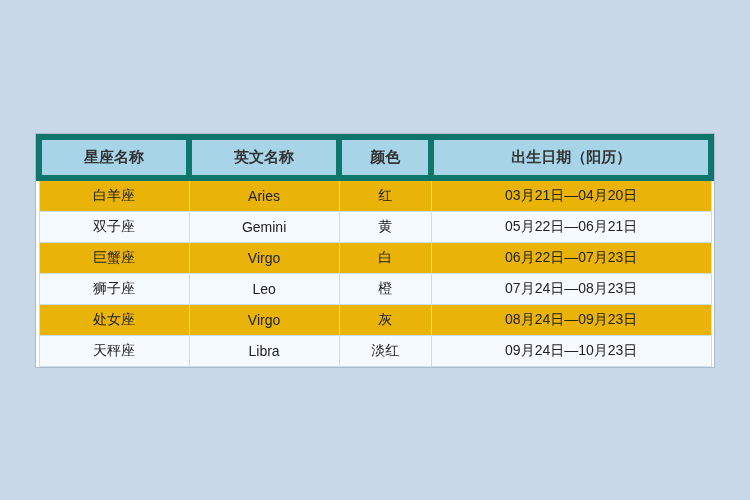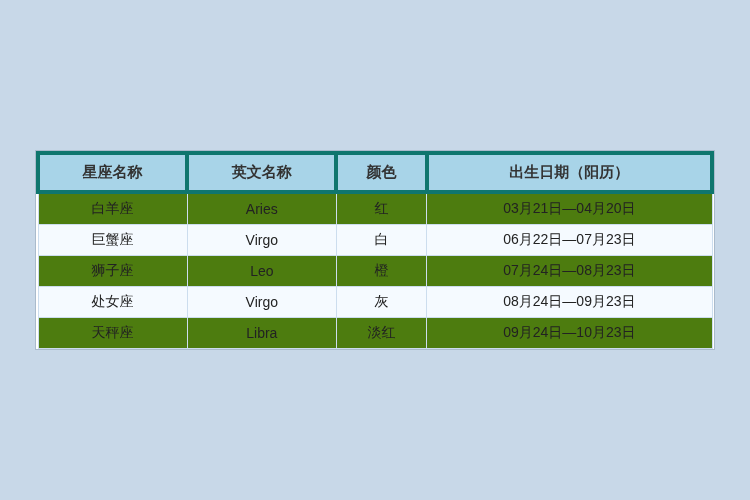--- a/index.html
+++ b/index.html
@@ -28,31 +28,31 @@
       width: 100%;
       border-collapse: collapse;
     }
 
     th {
       background-color: #a8d4e8;
       color: #333333;
       font-weight: bold;
       text-align: center;
       padding: 8px 6px;
-      border: 4px solid #0f766e;
+      border: 6px solid #0f766e;
       font-size: 15px;
     }
 
     td {
       text-align: center;
       padding: 6px 6px;
       border: 1px solid #ccddee;
       font-size: 14px;
       color: #222222;
-      background-color: #4d7c0f;
+      background-color: #eab308;
     }
 
     tr:nth-child(even) td {
       background-color: #f5faff;
     }
   </style>
 </head>
 <body>
 
 <div class="table-container">
@@ -64,20 +64,26 @@
         <th>颜色</th>
         <th>出生日期（阳历）</th>
       </tr>
     </thead>
     <tbody id="table-body">
     <tr>
           <td>白羊座</td>
           <td>Aries</td>
           <td>红</td>
           <td>03月21日—04月20日</td>
+        </tr>
+        <tr>
+          <td>双子座</td>
+          <td>Gemini</td>
+          <td>黄</td>
+          <td>05月22日—06月21日</td>
         </tr>
         <tr>
           <td>巨蟹座</td>
           <td>Virgo</td>
           <td>白</td>
           <td>06月22日—07月23日</td>
         </tr>
         <tr>
           <td>狮子座</td>
           <td>Leo</td>

